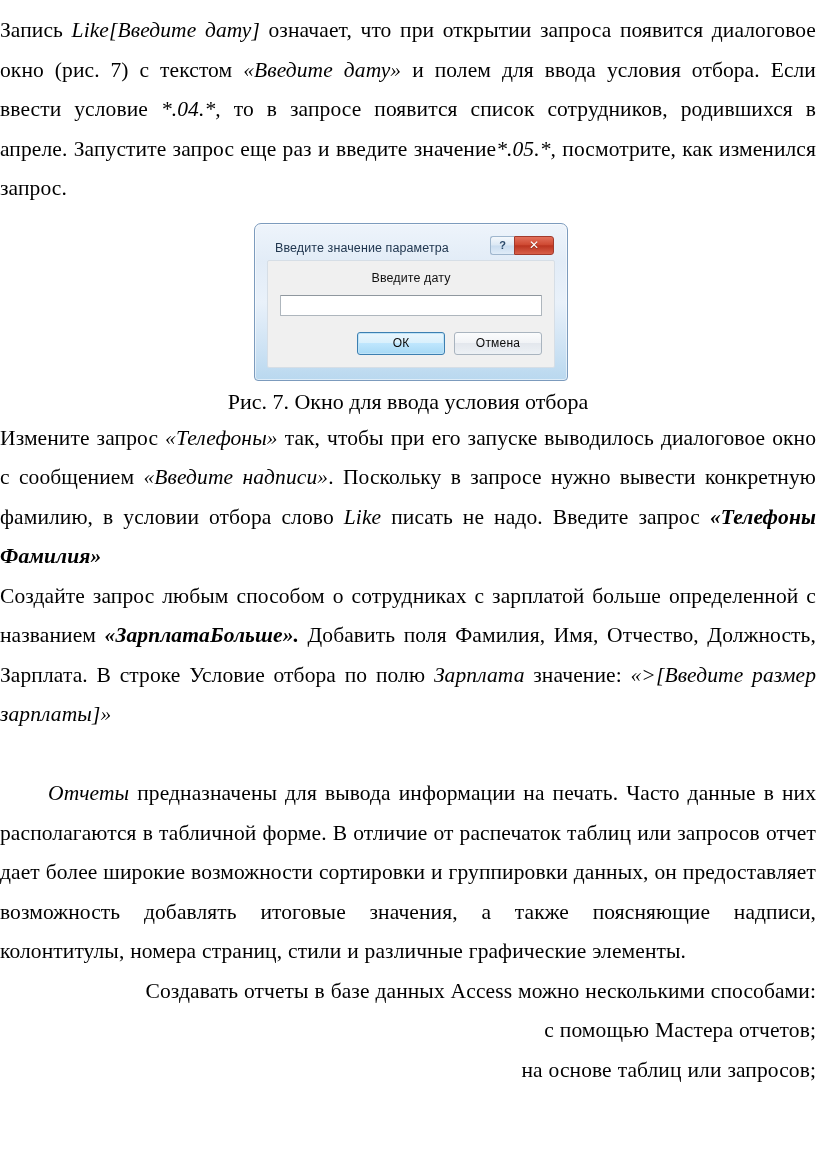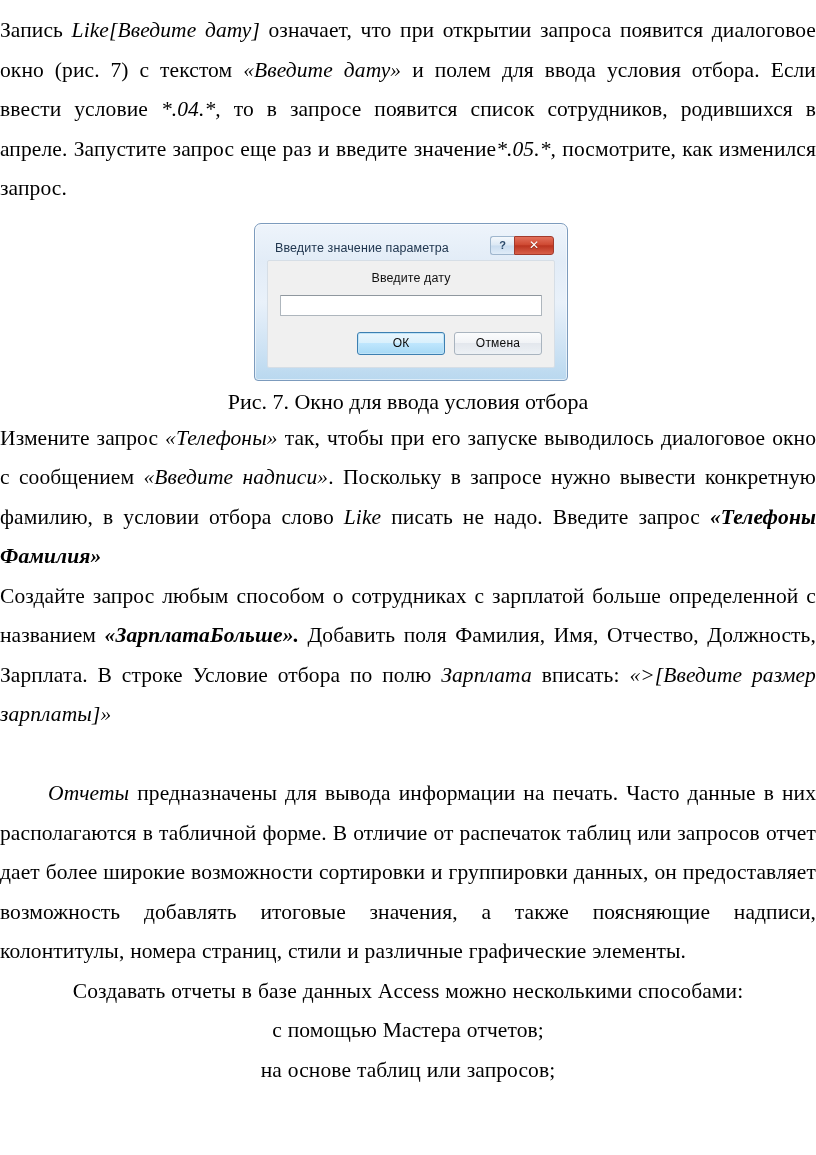--- a/index.html
+++ b/index.html
@@ -31,21 +31,21 @@
     line-height: 39.5px;
     text-align: justify;
     text-justify: inter-word;
     margin: 0;
     padding: 0 0 0 0;
     letter-spacing: 0.1px;
     word-spacing: 0.4px;
   }
   .para.lead     { padding-top: 11px; }
   .para.indent   { text-indent: 48px; }
-  .para.nojust   { text-align: center; }
+  .para.nojust   { text-align: right; }
 
   .i  { font-style: italic; }
   .bi { font-weight: bold; font-style: italic; }
 
   
   .figure-block {
     margin: 0;
     padding-top: 14px;
     text-align: center;
   }
@@ -229,21 +229,21 @@
 
     <div class="figure-caption">Рис. 7. Окно для ввода условия отбора</div>
   </div>
 
   <p class="para">
     <span>Измените запрос </span><span class="i">«Телефоны»</span><span> так, чтобы при его запуске выводилось диалоговое окно с сообщением </span><span class="i">«Введите надписи»</span><span>. Поскольку в запросе нужно вывести конкретную фамилию, в условии отбора слово </span><span class="i">Like</span><span> писать не надо. Введите запрос </span><span class="bi">«Телефоны Фамилия»</span>
   </p>
 
 
   <p class="para">
-    <span>Создайте запрос любым способом о сотрудниках с зарплатой больше определенной с названием </span><span class="bi">«ЗарплатаБольше».</span><span> Добавить поля Фамилия, Имя, Отчество, Должность, Зарплата. В строке Условие отбора по полю </span><span class="i">Зарплата</span><span> вписать: </span><span class="i">«&gt;[Введите размер зарплаты]»</span>
+    <span>Создайте запрос любым способом о сотрудниках с зарплатой больше определенной с названием </span><span class="bi">«ЗарплатаБольше».</span><span> Добавить поля Фамилия, Имя, Отчество, Должность, Зарплата. В строке Условие отбора по полю </span><span class="i">Зарплата</span><span> значение: </span><span class="i">«&gt;[Введите размер зарплаты]»</span>
   </p>
 
   <div class="spacer-line"></div>
 
   <p class="para indent">
     <span class="i">Отчеты</span><span> предназначены для вывода информации на печать. Часто данные в них располагаются в табличной форме. В отличие от распечаток таблиц или запросов отчет дает более широкие возможности сортировки и группировки данных, он предоставляет возможность добавлять итоговые значения, а также поясняющие надписи, колонтитулы, номера страниц, стили и различные графические элементы.</span>
   </p>
 
   <p class="para nojust">
     <span>Создавать отчеты в базе данных Access можно несколькими способами:</span>

